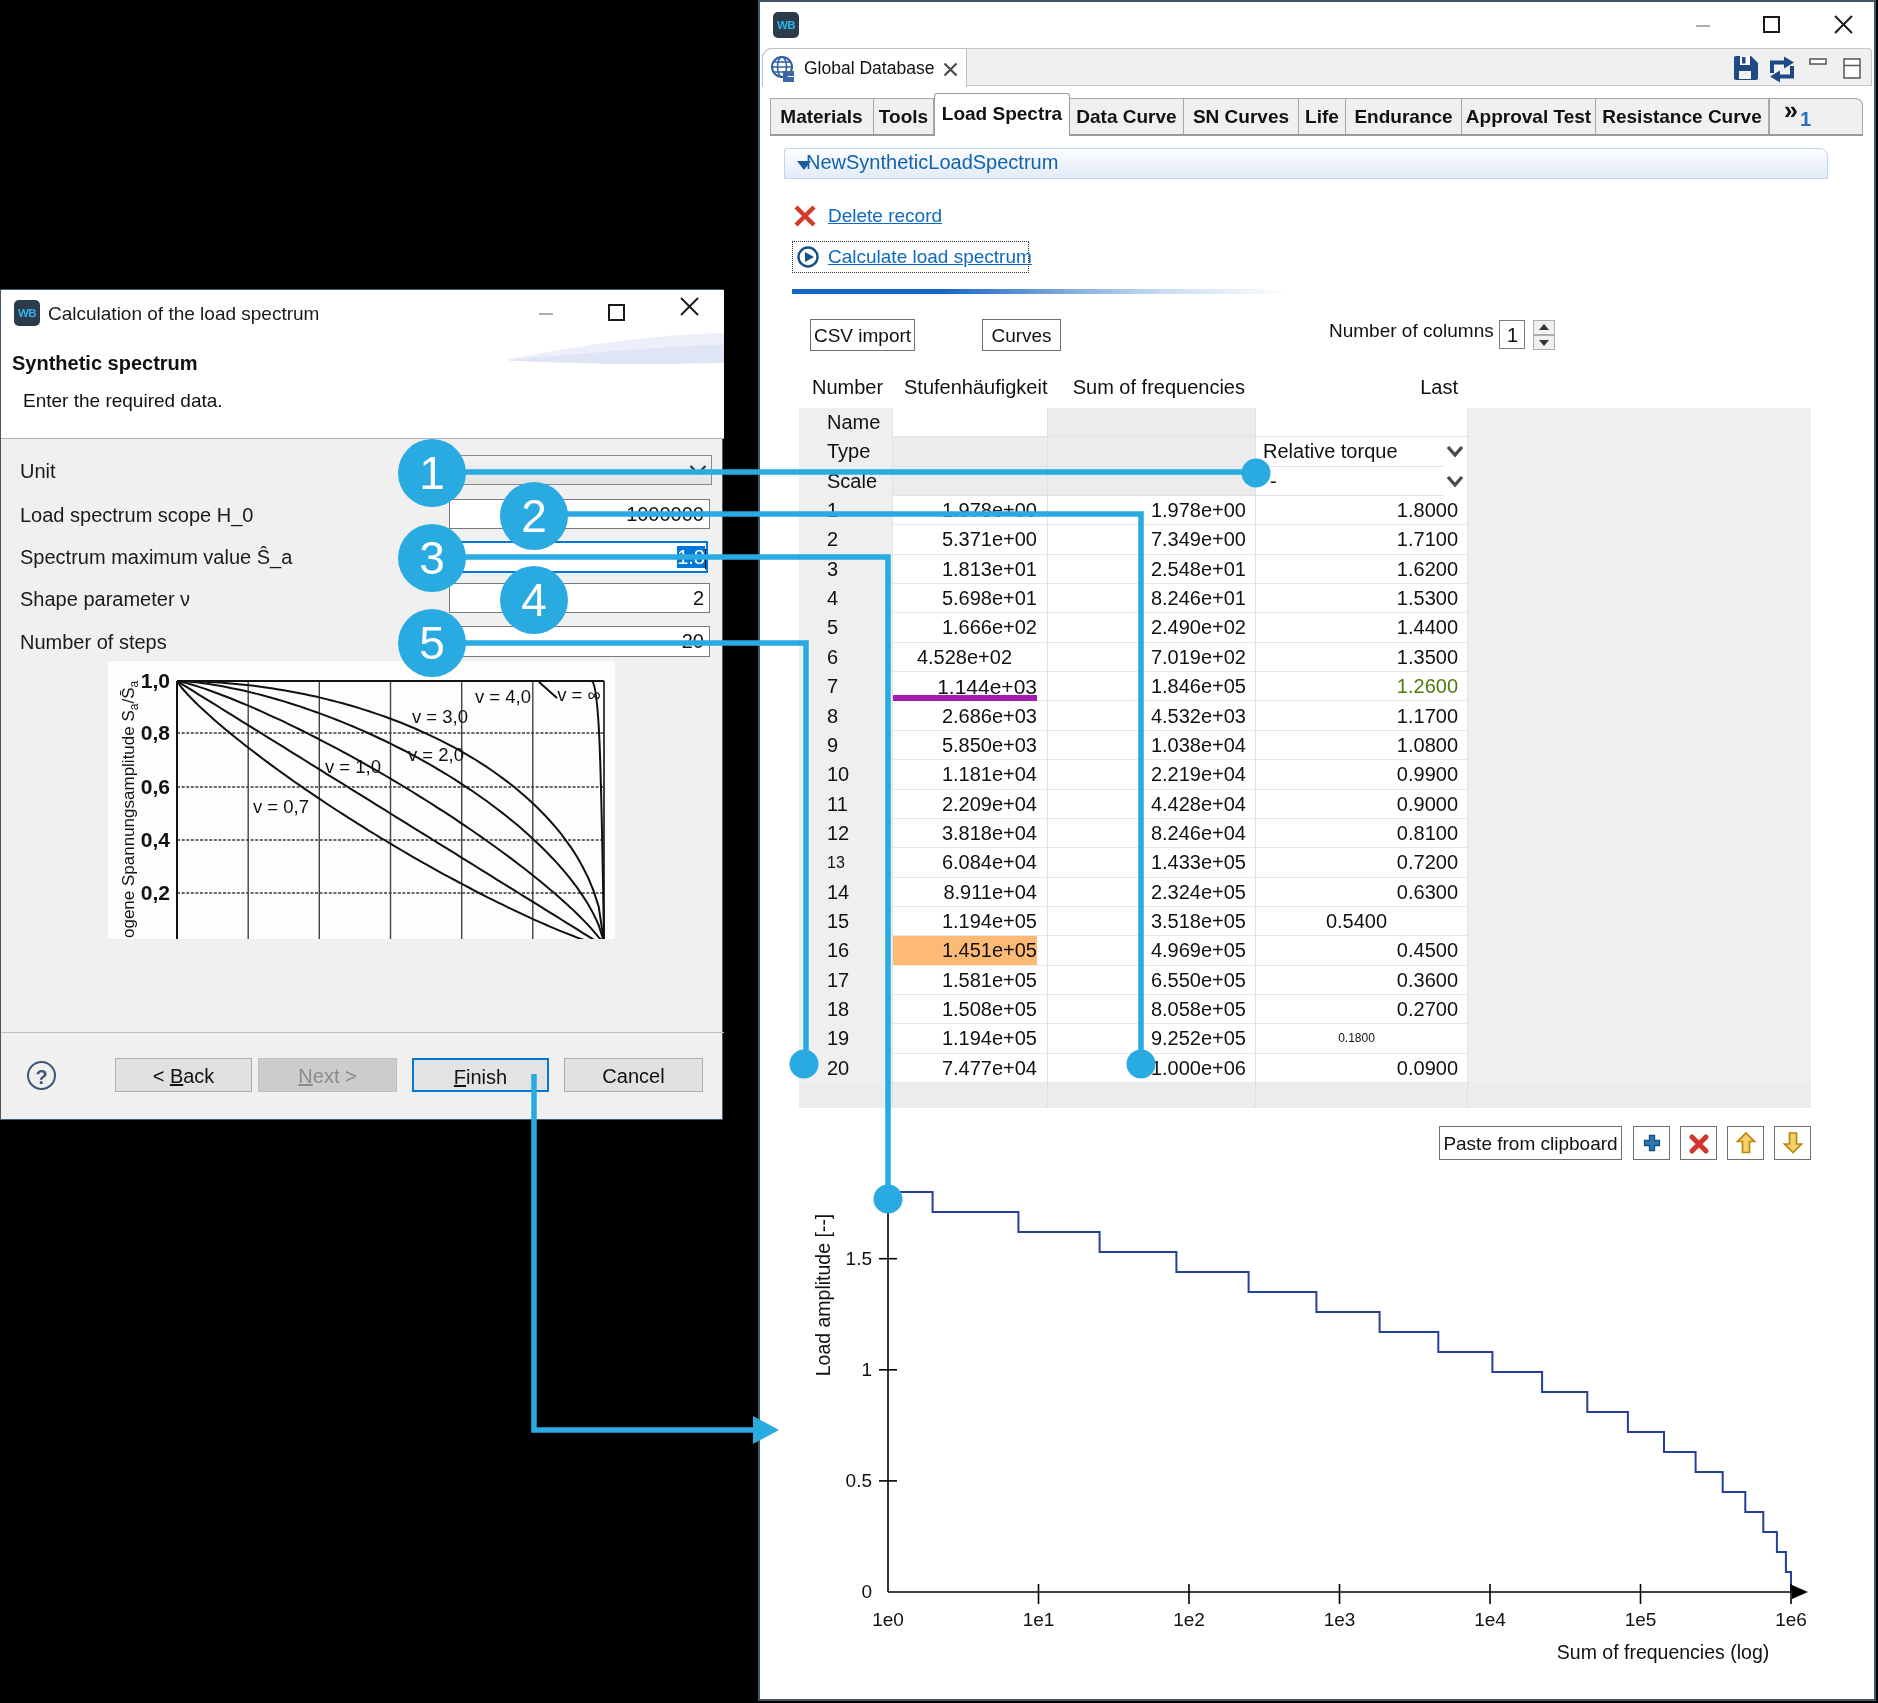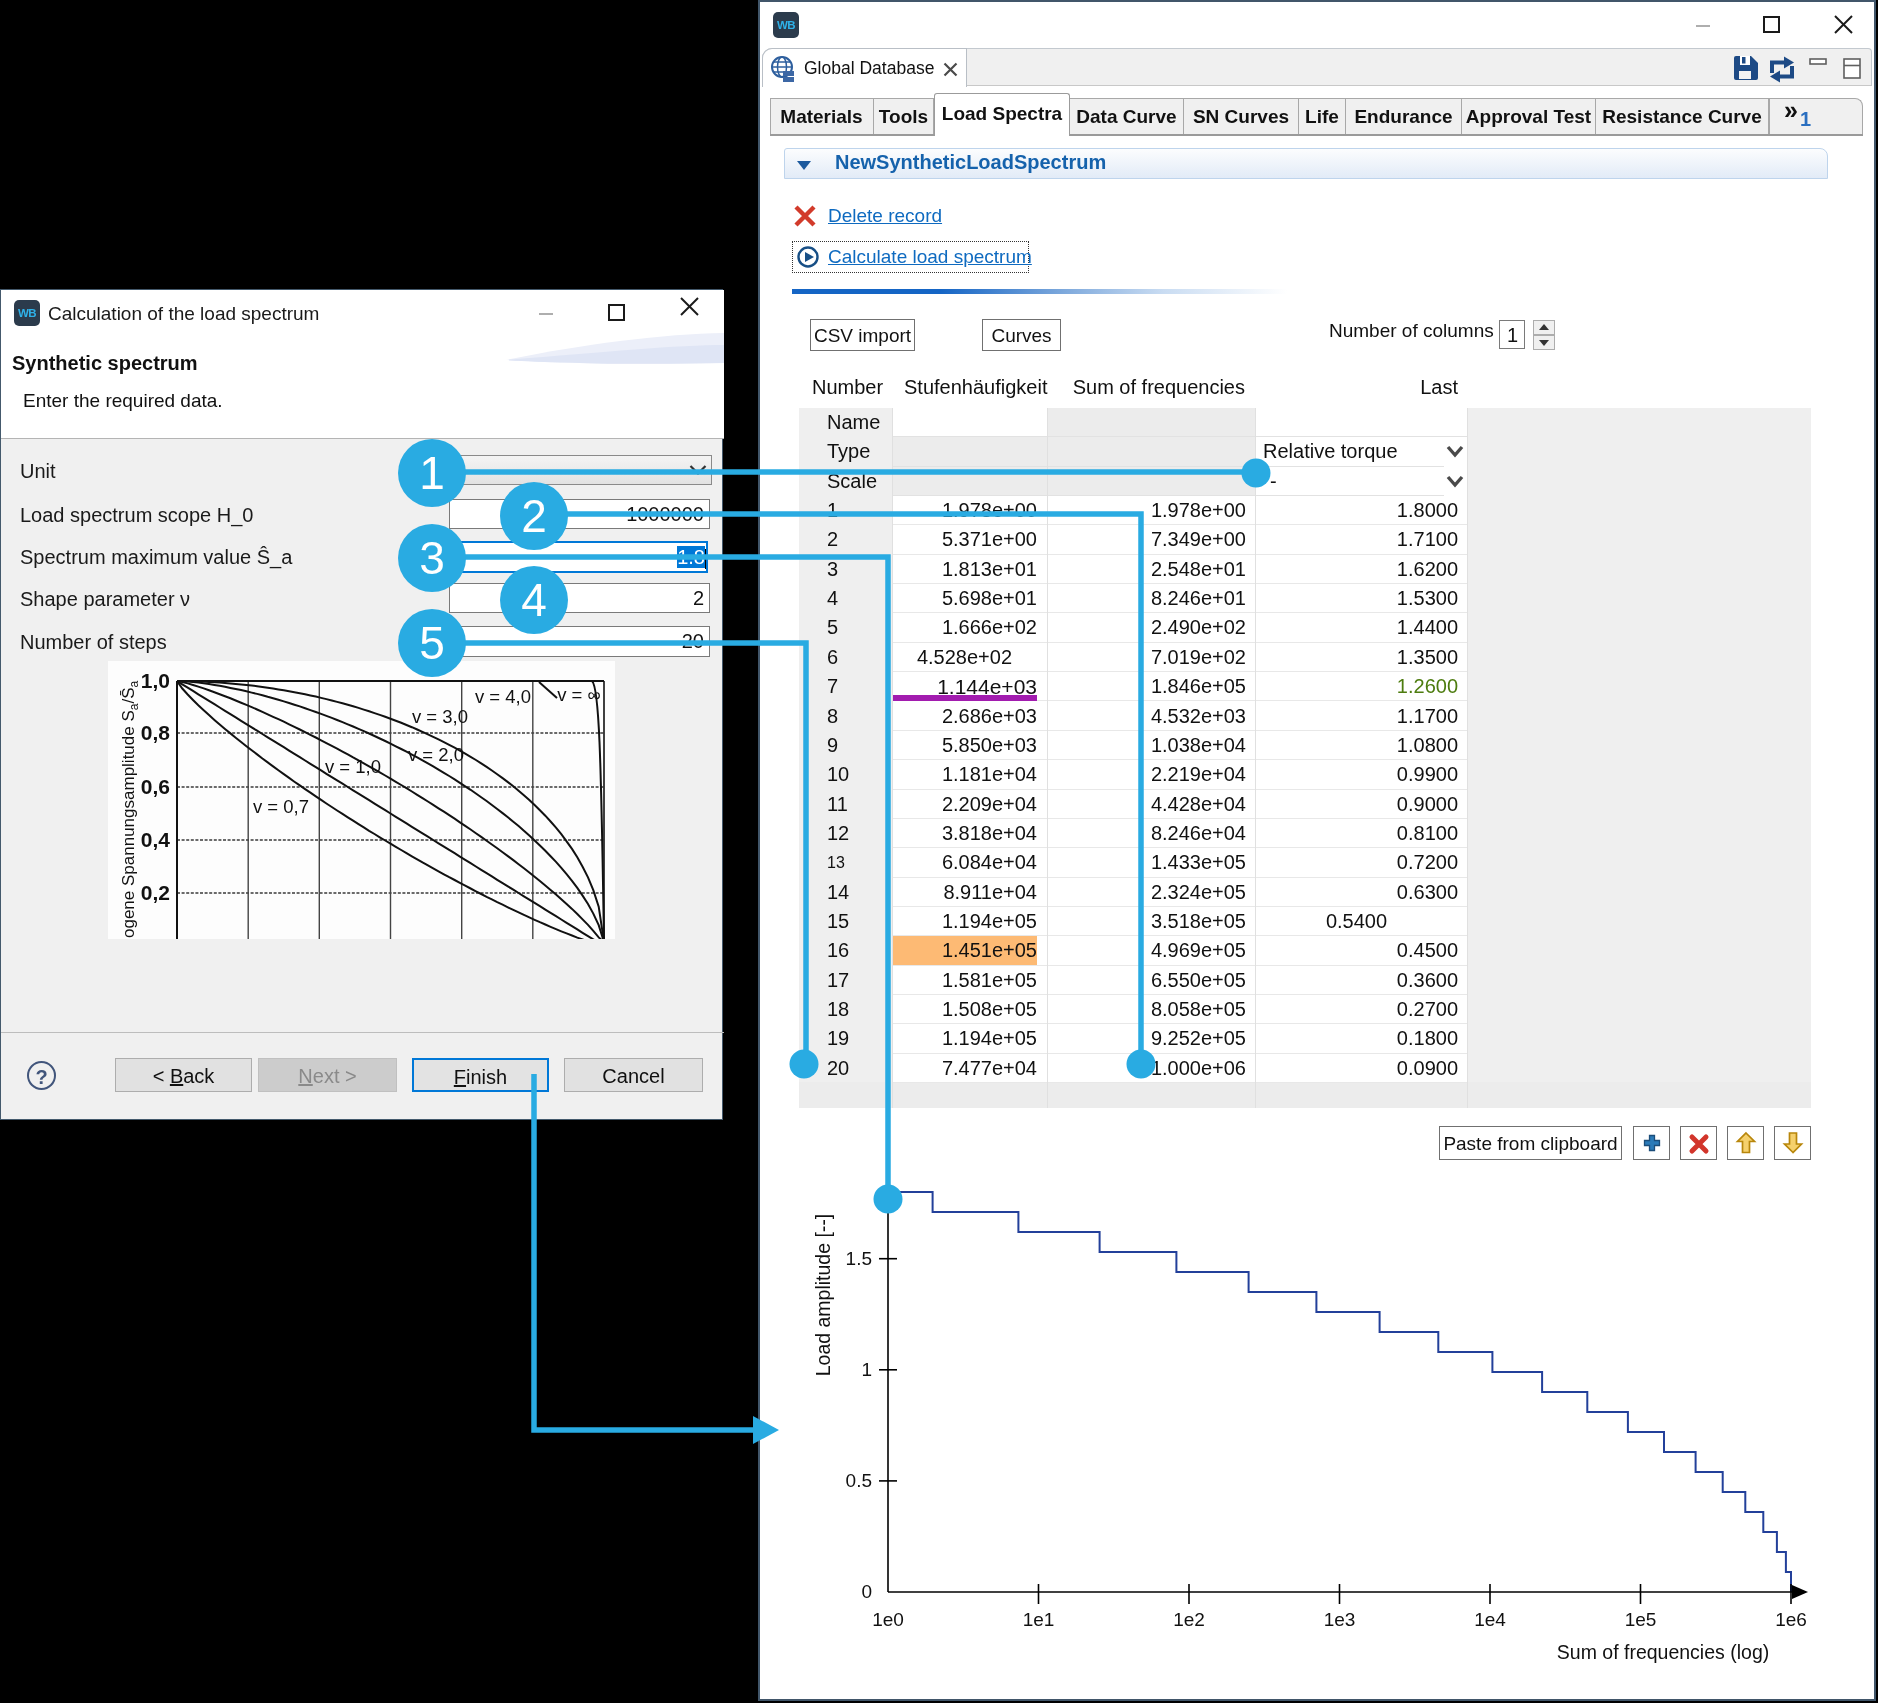--- a/index.html
+++ b/index.html
@@ -123,21 +123,21 @@
     <div style="position:absolute;left:702px;top:96px;width:134px;height:36px;background:#f0f0f0;border-top:1px solid #a8a8a8;border-right:1px solid #a8a8a8;border-bottom:none;text-align:center;line-height:36px;font-size:19px;font-weight:bold;color:#111">Approval Test</div>
     <div style="position:absolute;left:836px;top:96px;width:173px;height:36px;background:#f0f0f0;border-top:1px solid #a8a8a8;border-right:1px solid #a8a8a8;border-bottom:none;text-align:center;line-height:36px;font-size:19px;font-weight:bold;color:#111">Resistance Curve</div>
     <div style="position:absolute;left:10px;top:96px;width:1px;height:36px;background:#a8a8a8"></div>
     <div style="position:absolute;left:1009px;top:96px;width:94px;height:36px;background:#f0f0f0;border:1px solid #a8a8a8;border-bottom:none;border-radius:0 8px 0 0">
       <span style="position:absolute;left:14px;top:-3px;font-size:25px;font-weight:bold;color:#111">»</span>
       <span style="position:absolute;left:30px;top:9px;font-size:20px;font-weight:bold;color:#2a6fc0">1</span>
     </div>
     <div style="position:absolute;left:10px;top:132px;width:1093px;height:2px;background:#9a9a9a;z-index:2"></div>
     <div style="position:absolute;left:24px;top:146px;width:1044px;height:31px;background:linear-gradient(#fcfdfe,#e2ebf7);border:1px solid #bed4ec;border-radius:3px 8px 0 0">
       <span style="position:absolute;left:12px;top:12px;width:0;height:0;border-left:7px solid transparent;border-right:7px solid transparent;border-top:9px solid #1c5a9e"></span>
-      <span style="position:absolute;left:50px;top:2px;font-size:20px;font-weight:bold;color:#1562ac">NewSyntheticLoadSpectrum</span>
+      <span style="position:absolute;left:21px;top:2px;font-size:20px;font-weight:normal;color:#1562ac">NewSyntheticLoadSpectrum</span>
     </div>
     <svg style="position:absolute;left:33px;top:202px" width="24" height="24" xmlns="http://www.w3.org/2000/svg">
       <path d="M3,3 L21,21 M21,3 L3,21" stroke="#d23b2b" stroke-width="4.4" stroke-linecap="butt"></path>
     </svg>
     <div style="position:absolute;left:68px;top:203px;font-size:19px;color:#0e6ac0;text-decoration:underline">Delete record</div>
     <div style="position:absolute;left:32px;top:239px;width:237px;height:32px;border:1px dotted #333"></div>
     <svg style="position:absolute;left:37px;top:244px" width="24" height="24" xmlns="http://www.w3.org/2000/svg">
       <circle cx="11" cy="11" r="9.5" fill="none" stroke="#174f86" stroke-width="2.4"></circle>
       <polygon points="8,6 17,11 8,16" fill="#174f86"></polygon>
     </svg>
@@ -303,21 +303,21 @@
       <div style="position:absolute;left:28px;top:587.0px;height:29.4px;line-height:29.4px;font-size:20px;color:#111">18</div>
       <div style="position:absolute;left:93px;top:587.0px;width:145px;height:29.4px;background:#fff;border-bottom:1px solid #e8e8e8;line-height:29.4px;font-size:20px;color:#111;text-align:right">1.508e+05</div>
       <div style="position:absolute;left:248px;top:587.0px;width:199px;height:29.4px;background:#fff;border-bottom:1px solid #e8e8e8;line-height:29.4px;font-size:20px;color:#111;text-align:right">8.058e+05</div>
       <div style="position:absolute;left:456px;top:587.0px;width:203px;height:29.4px;background:#fff;border-bottom:1px solid #e8e8e8;line-height:29.4px;font-size:20px;color:#111;text-align:right">0.2700</div>
       <div style="position:absolute;left:238px;top:587.0px;width:10px;height:29.4px;background:#fff;border-bottom:1px solid #e8e8e8"></div>
       <div style="position:absolute;left:447px;top:587.0px;width:9px;height:29.4px;background:#fff;border-bottom:1px solid #e8e8e8"></div>
       <div style="position:absolute;left:659px;top:587.0px;width:9px;height:29.4px;background:#fff;border-bottom:1px solid #e8e8e8"></div>
       <div style="position:absolute;left:28px;top:616.4px;height:29.4px;line-height:29.4px;font-size:20px;color:#111">19</div>
       <div style="position:absolute;left:93px;top:616.4px;width:145px;height:29.4px;background:#fff;border-bottom:1px solid #e8e8e8;line-height:29.4px;font-size:20px;color:#111;text-align:right">1.194e+05</div>
       <div style="position:absolute;left:248px;top:616.4px;width:199px;height:29.4px;background:#fff;border-bottom:1px solid #e8e8e8;line-height:29.4px;font-size:20px;color:#111;text-align:right">9.252e+05</div>
-      <div style="position:absolute;left:456px;top:616.4px;width:203px;height:29.4px;background:#fff;border-bottom:1px solid #e8e8e8;line-height:29.4px;font-size:20px;color:#111;text-align:right">0.1800</div>
+      <div style="position:absolute;left:456px;top:616.4px;width:203px;height:29.4px;background:#fff;border-bottom:1px solid #e8e8e8;line-height:29.4px;font-size:12px;color:#111;text-align:center">0.1800</div>
       <div style="position:absolute;left:238px;top:616.4px;width:10px;height:29.4px;background:#fff;border-bottom:1px solid #e8e8e8"></div>
       <div style="position:absolute;left:447px;top:616.4px;width:9px;height:29.4px;background:#fff;border-bottom:1px solid #e8e8e8"></div>
       <div style="position:absolute;left:659px;top:616.4px;width:9px;height:29.4px;background:#fff;border-bottom:1px solid #e8e8e8"></div>
       <div style="position:absolute;left:28px;top:645.7px;height:29.4px;line-height:29.4px;font-size:20px;color:#111">20</div>
       <div style="position:absolute;left:93px;top:645.7px;width:145px;height:29.4px;background:#fff;border-bottom:1px solid #e8e8e8;line-height:29.4px;font-size:20px;color:#111;text-align:right">7.477e+04</div>
       <div style="position:absolute;left:248px;top:645.7px;width:199px;height:29.4px;background:#fff;border-bottom:1px solid #e8e8e8;line-height:29.4px;font-size:20px;color:#111;text-align:right">1.000e+06</div>
       <div style="position:absolute;left:456px;top:645.7px;width:203px;height:29.4px;background:#fff;border-bottom:1px solid #e8e8e8;line-height:29.4px;font-size:20px;color:#111;text-align:right">0.0900</div>
       <div style="position:absolute;left:238px;top:645.7px;width:10px;height:29.4px;background:#fff;border-bottom:1px solid #e8e8e8"></div>
       <div style="position:absolute;left:447px;top:645.7px;width:9px;height:29.4px;background:#fff;border-bottom:1px solid #e8e8e8"></div>
       <div style="position:absolute;left:659px;top:645.7px;width:9px;height:29.4px;background:#fff;border-bottom:1px solid #e8e8e8"></div>

